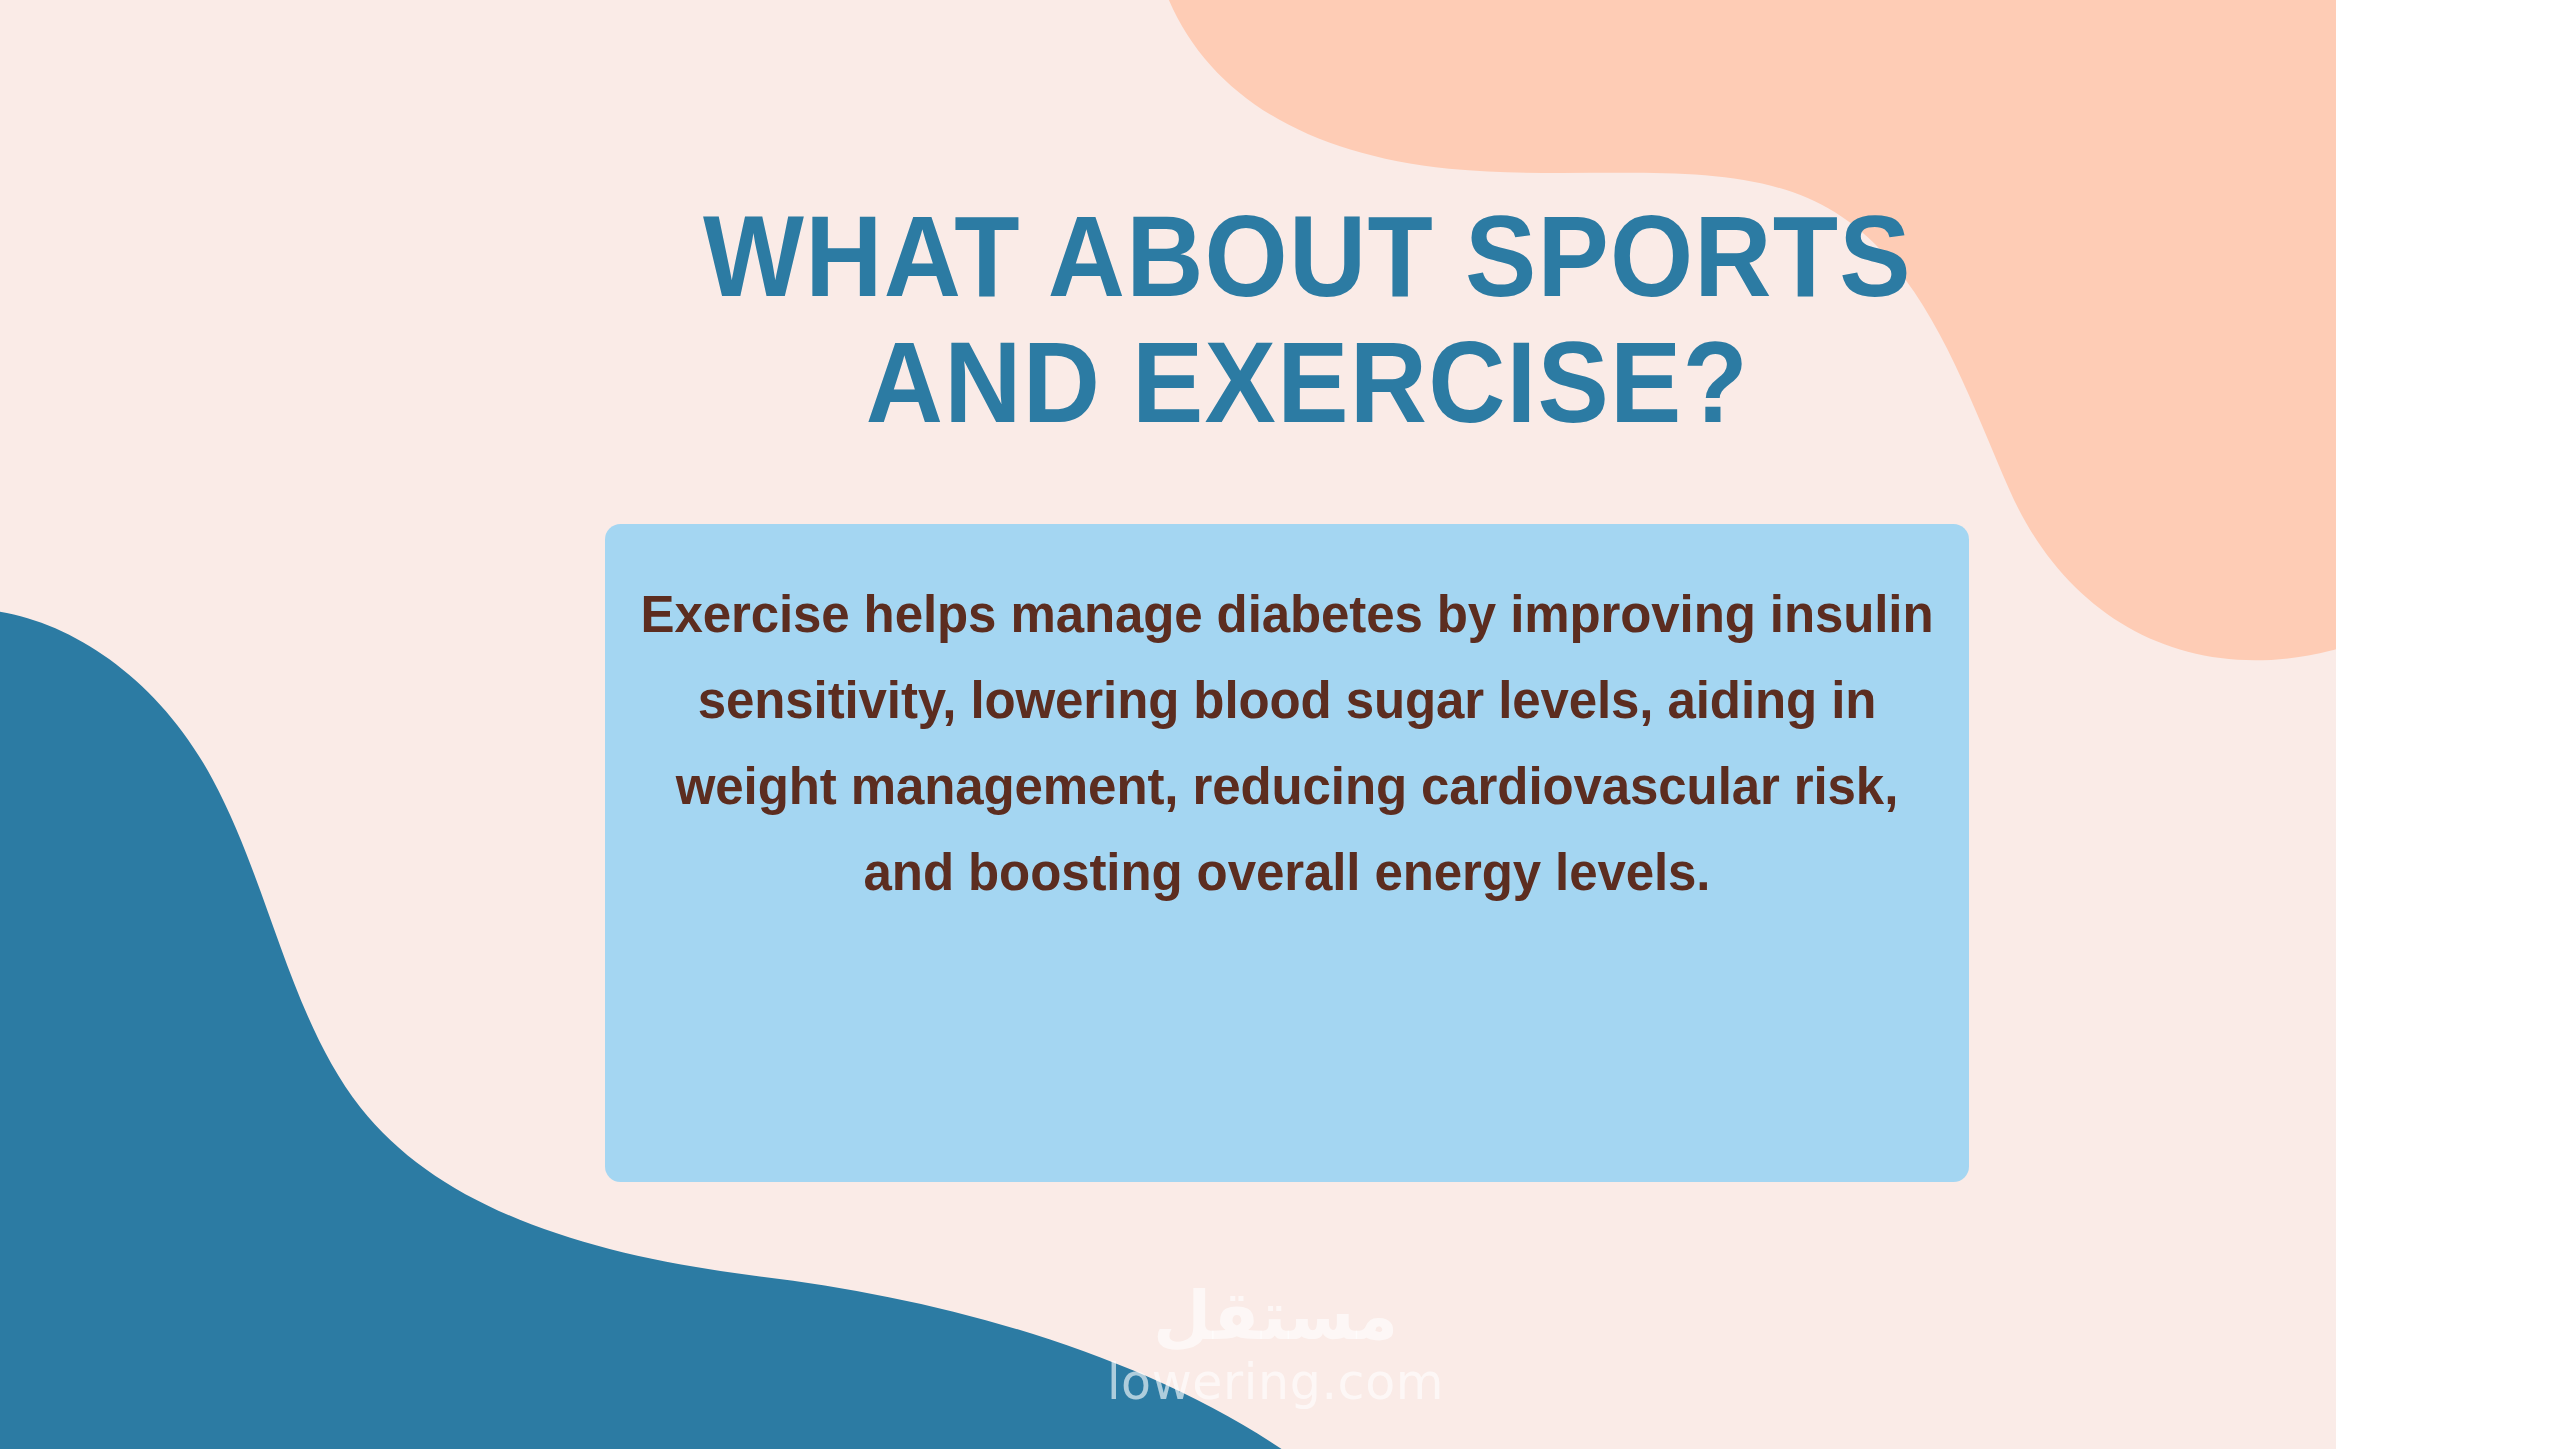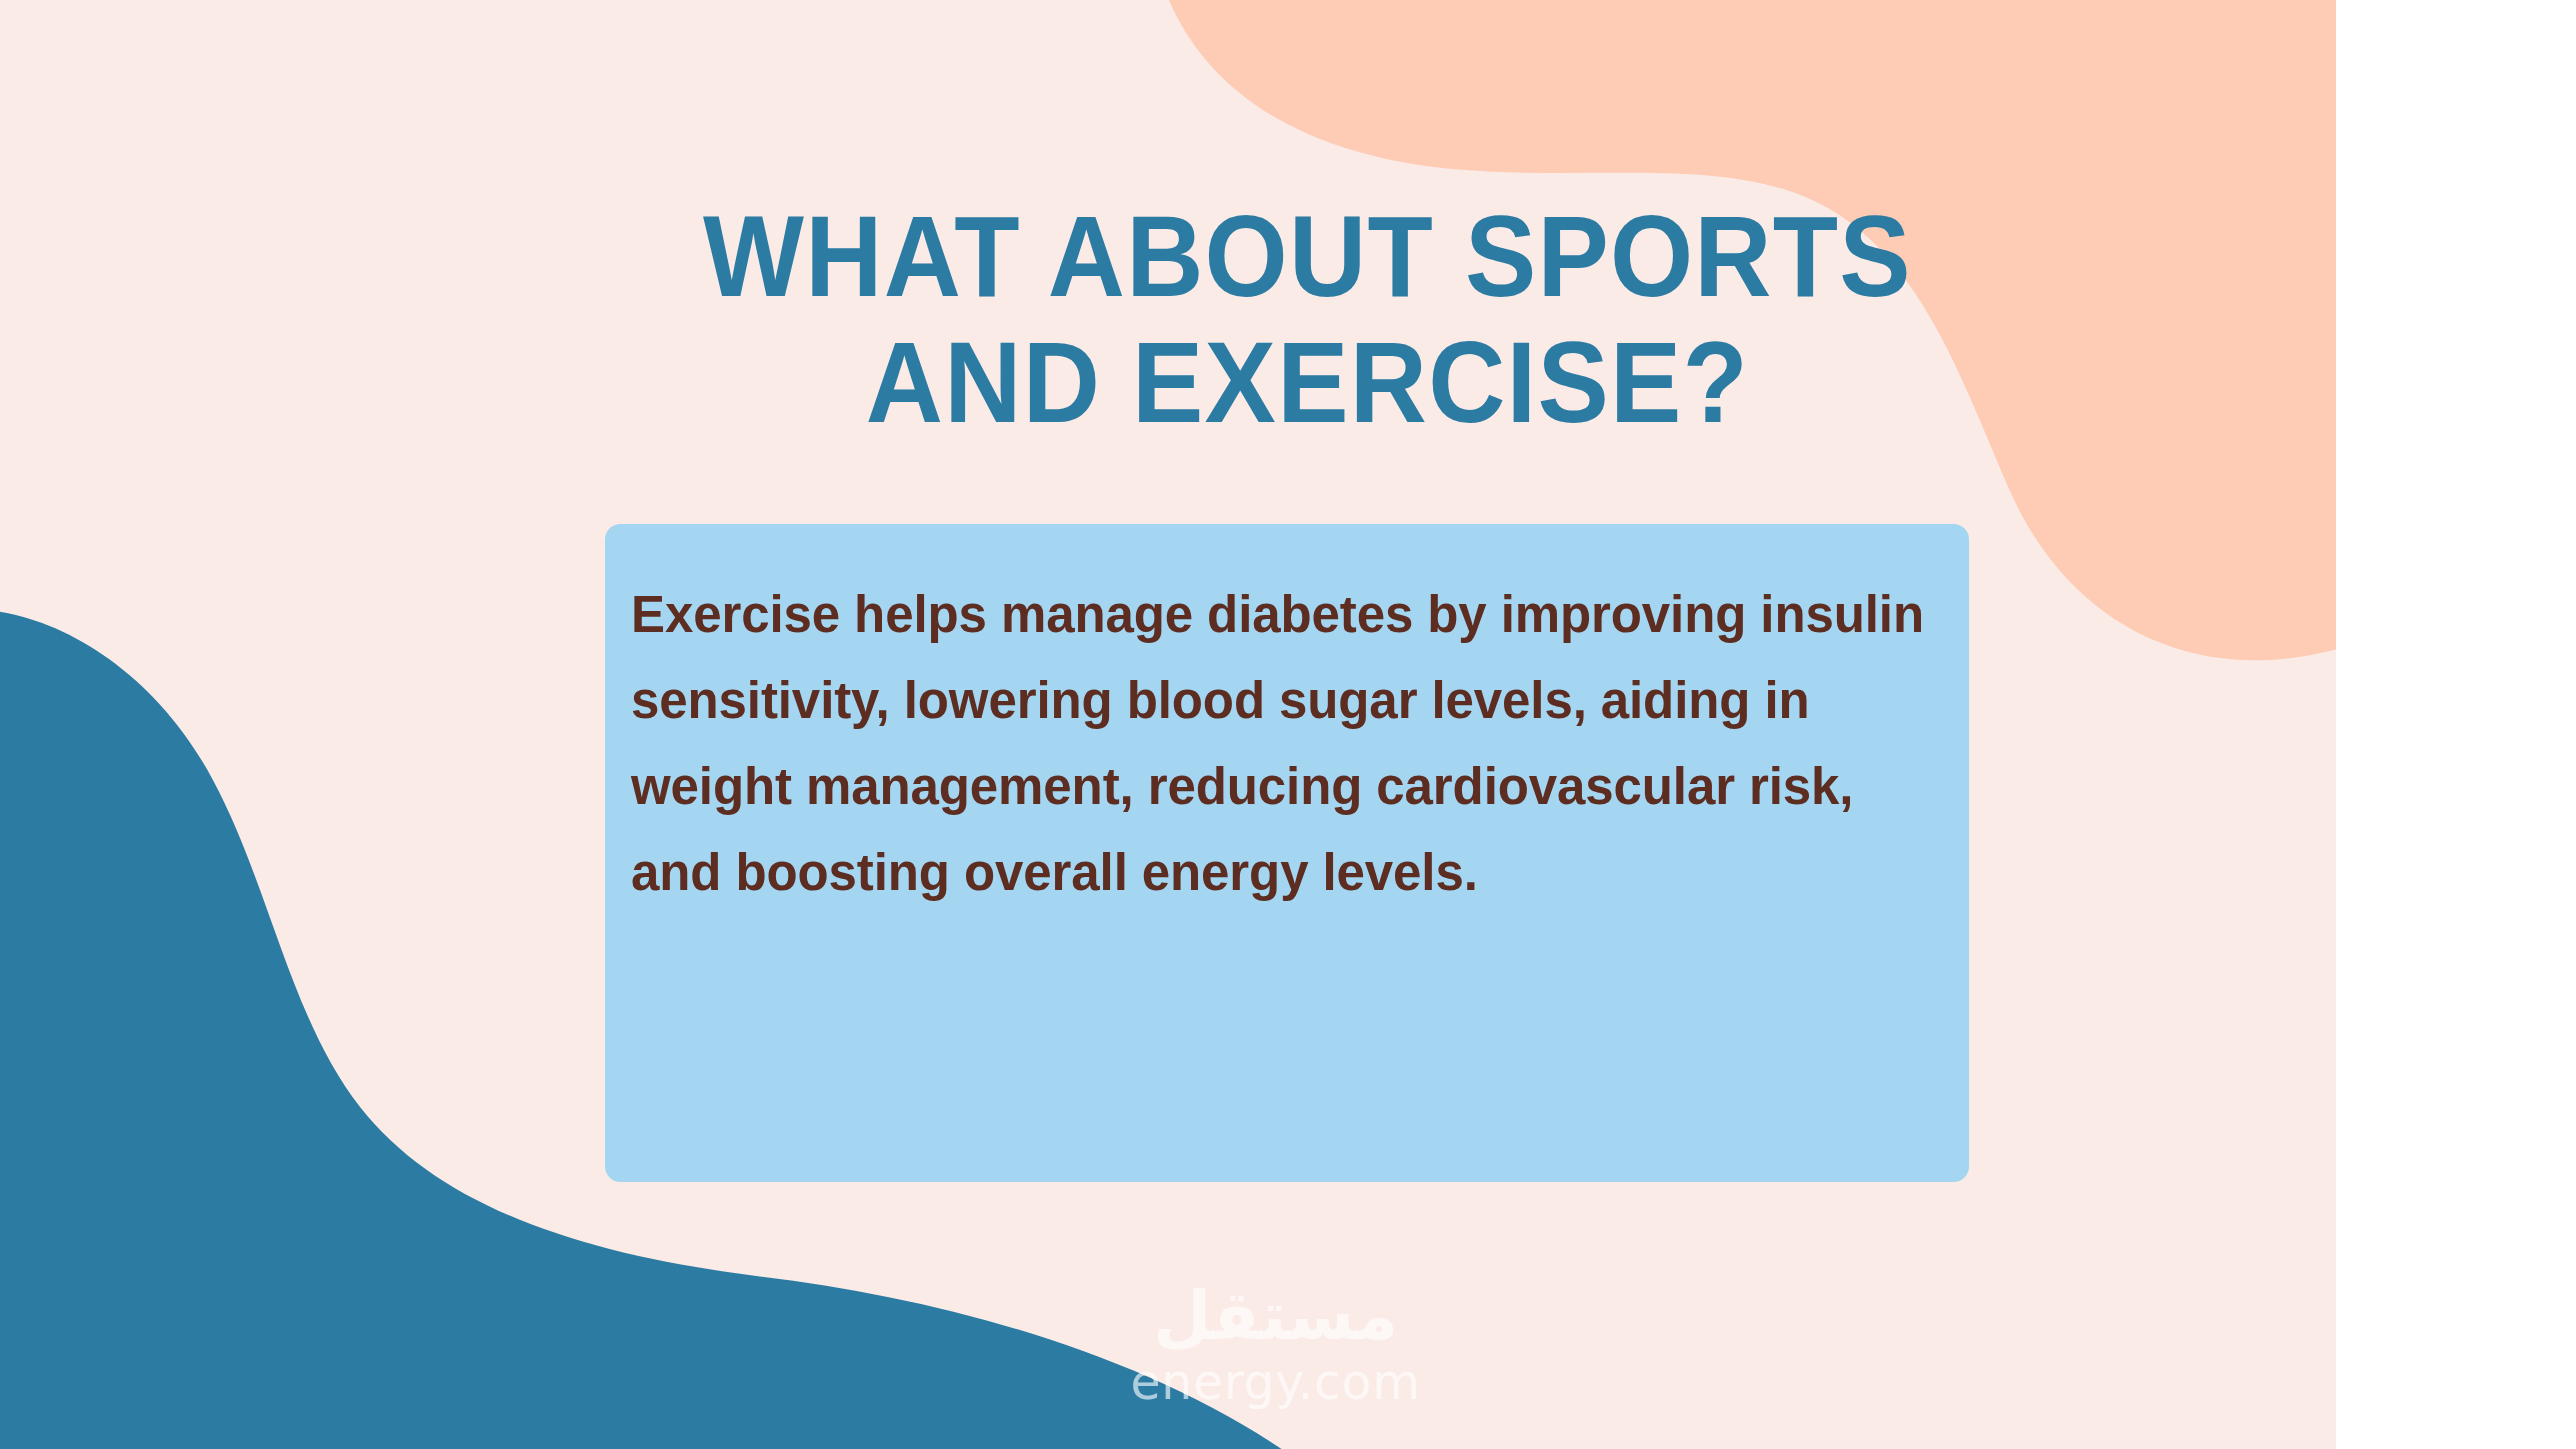--- a/index.html
+++ b/index.html
@@ -61,20 +61,21 @@
     padding: 48px 26px 0 26px;
     z-index: 5;
   }
   #body-text {
     display: block;
     color: #5c2d20;
     font-family: "Liberation Sans", "DejaVu Sans", sans-serif;
     font-weight: bold;
     font-size: 51px;
     line-height: 86px;
+    text-align: center;
     letter-spacing: -0.1px;
     margin: 0;
   }
 
   
   #watermark {
     position: absolute;
     left: 1095px;
     top: 1278px;
     width: 361px;
@@ -131,17 +132,17 @@
     <span class="title-line">WHAT ABOUT SPORTS</span>
     <span class="title-line">AND EXERCISE?</span>
   </div>
 
   <div id="body-card">
     <p id="body-text">Exercise helps manage diabetes by improving insulin sensitivity, lowering blood sugar levels, aiding in weight management, reducing cardiovascular risk, and boosting overall energy levels.</p>
   </div>
 
   <div id="watermark">
     <span id="watermark-arabic">مستقل</span>
-    <span id="watermark-domain">energy.com</span>
+    <span id="watermark-domain">lowering.com</span>
   </div>
 
 </div>
 
 
 </body></html>

